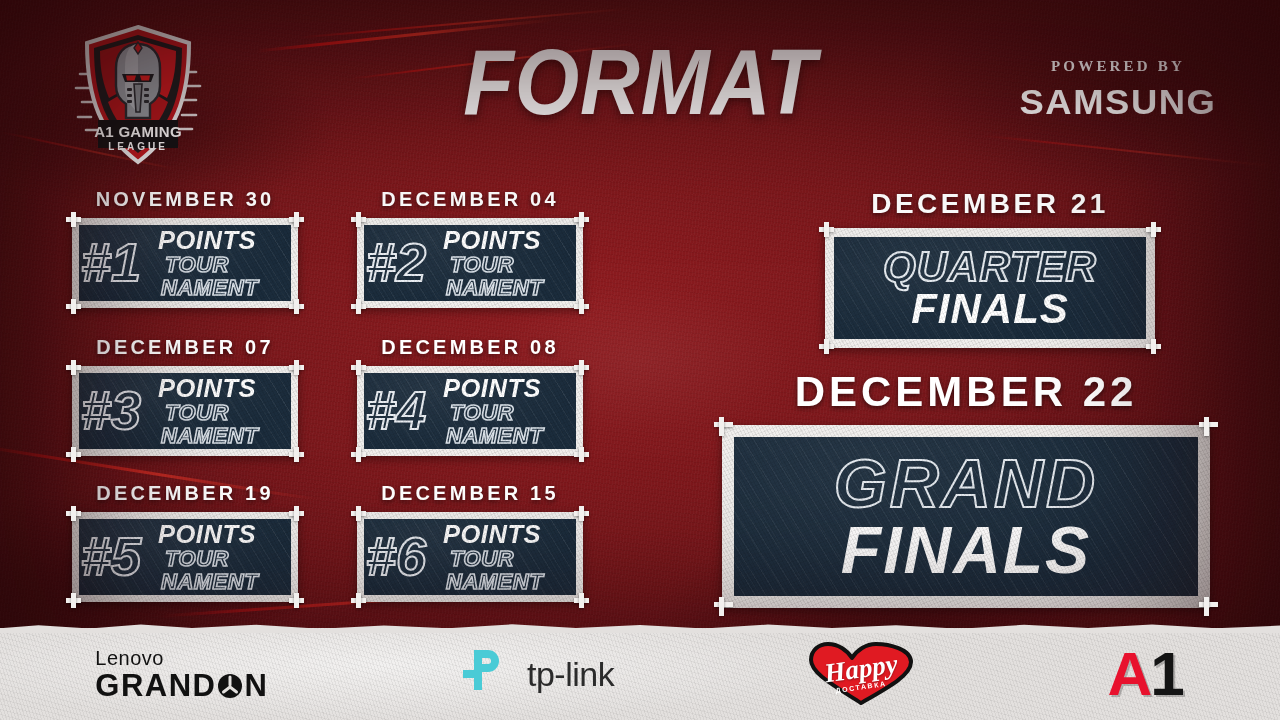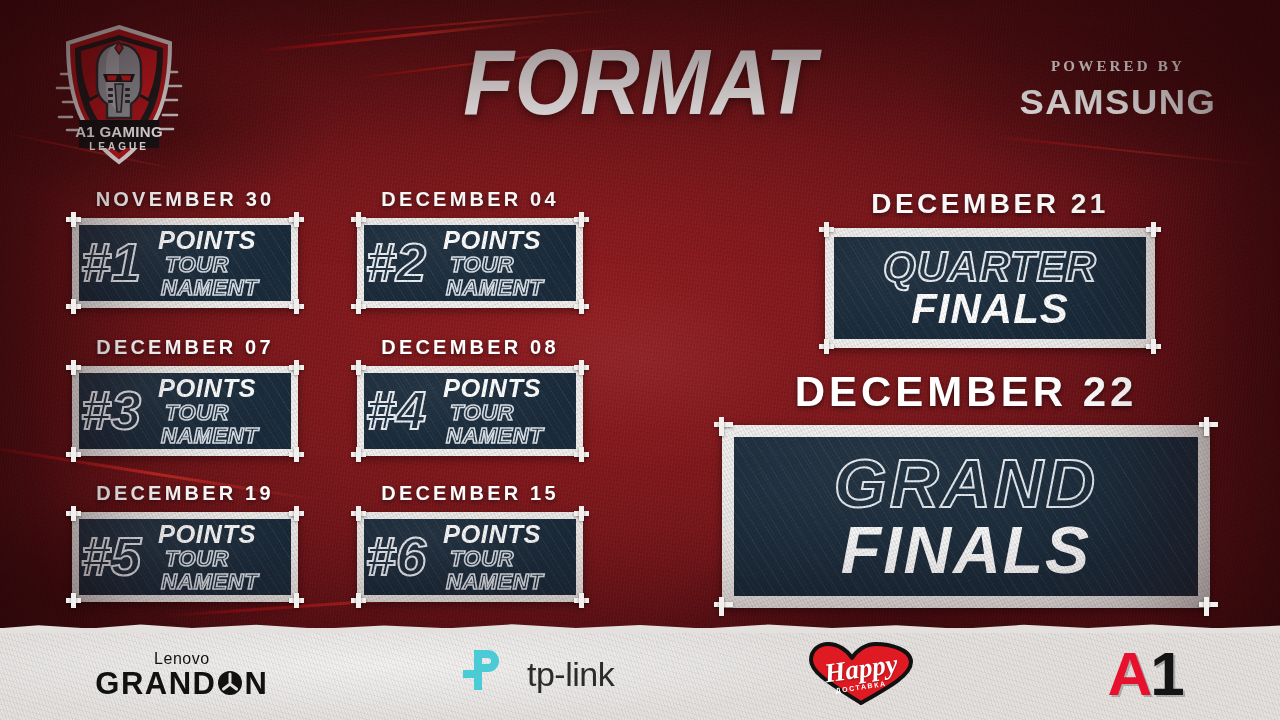--- a/index.html
+++ b/index.html
@@ -47,21 +47,21 @@
     position: absolute;
     height: 3px;
     background: linear-gradient(90deg, rgba(225,20,20,0) 0%, #E01414 22%, #FF3A2A 55%, rgba(220,18,18,0) 100%);
     filter: blur(.4px);
     opacity: .85;
     pointer-events: none;
   }
 
   
   #logo {
-    position: absolute; left: 53px; top: 22px;
+    position: absolute; left: 72px; top: 22px;
     width: 132px; height: 145px;
   }
   #title {
     position: absolute; left: 0; right: 0; top: 36px;
     text-align: center;
     font-family: "Liberation Sans", sans-serif;
     font-weight: 700;
     font-style: italic;
     font-size: 92px;
     line-height: 1;
@@ -205,21 +205,21 @@
   #sponsors::before{
     content:"";
     position:absolute; left:0; right:0; top:-7px; height:12px;
     background:#E3E0DE;
     clip-path: polygon(0 60%,3% 35%,7% 62%,11% 30%,15% 58%,20% 32%,25% 64%,30% 38%,35% 60%,40% 28%,45% 58%,50% 34%,55% 62%,60% 30%,65% 58%,70% 36%,75% 64%,80% 32%,85% 58%,90% 30%,95% 60%,100% 38%,100% 100%,0 100%);
   }
   .sp { position: relative; display: flex; align-items: center; justify-content: center; }
 
   
   .sp-lenovo { flex-direction: column; align-items: flex-start; color:#111; }
-  .sp-lenovo .l1 { font-size: 16px; letter-spacing: .5px; font-family:"Liberation Sans", sans-serif;text-align:center; }
+  .sp-lenovo .l1 { font-size: 20px; letter-spacing: .5px; font-family:"Liberation Sans", sans-serif; }
   .sp-lenovo .l2 { font-size: 31px; font-weight: 700; letter-spacing: 1.5px; line-height:1; display:flex; align-items:center; }
   .legion-o {
     display:inline-block; width:26px; height:26px; margin:0 1px;
     position:relative; vertical-align:-3px;
   }
   .legion-o svg { display:block; }
 
   
   .tpl { display:flex; align-items:center; gap: 22px; }
   .tpl .word { font-size: 34px; color:#2B2B2B; letter-spacing:-.5px; font-family:"Liberation Sans", sans-serif; }

